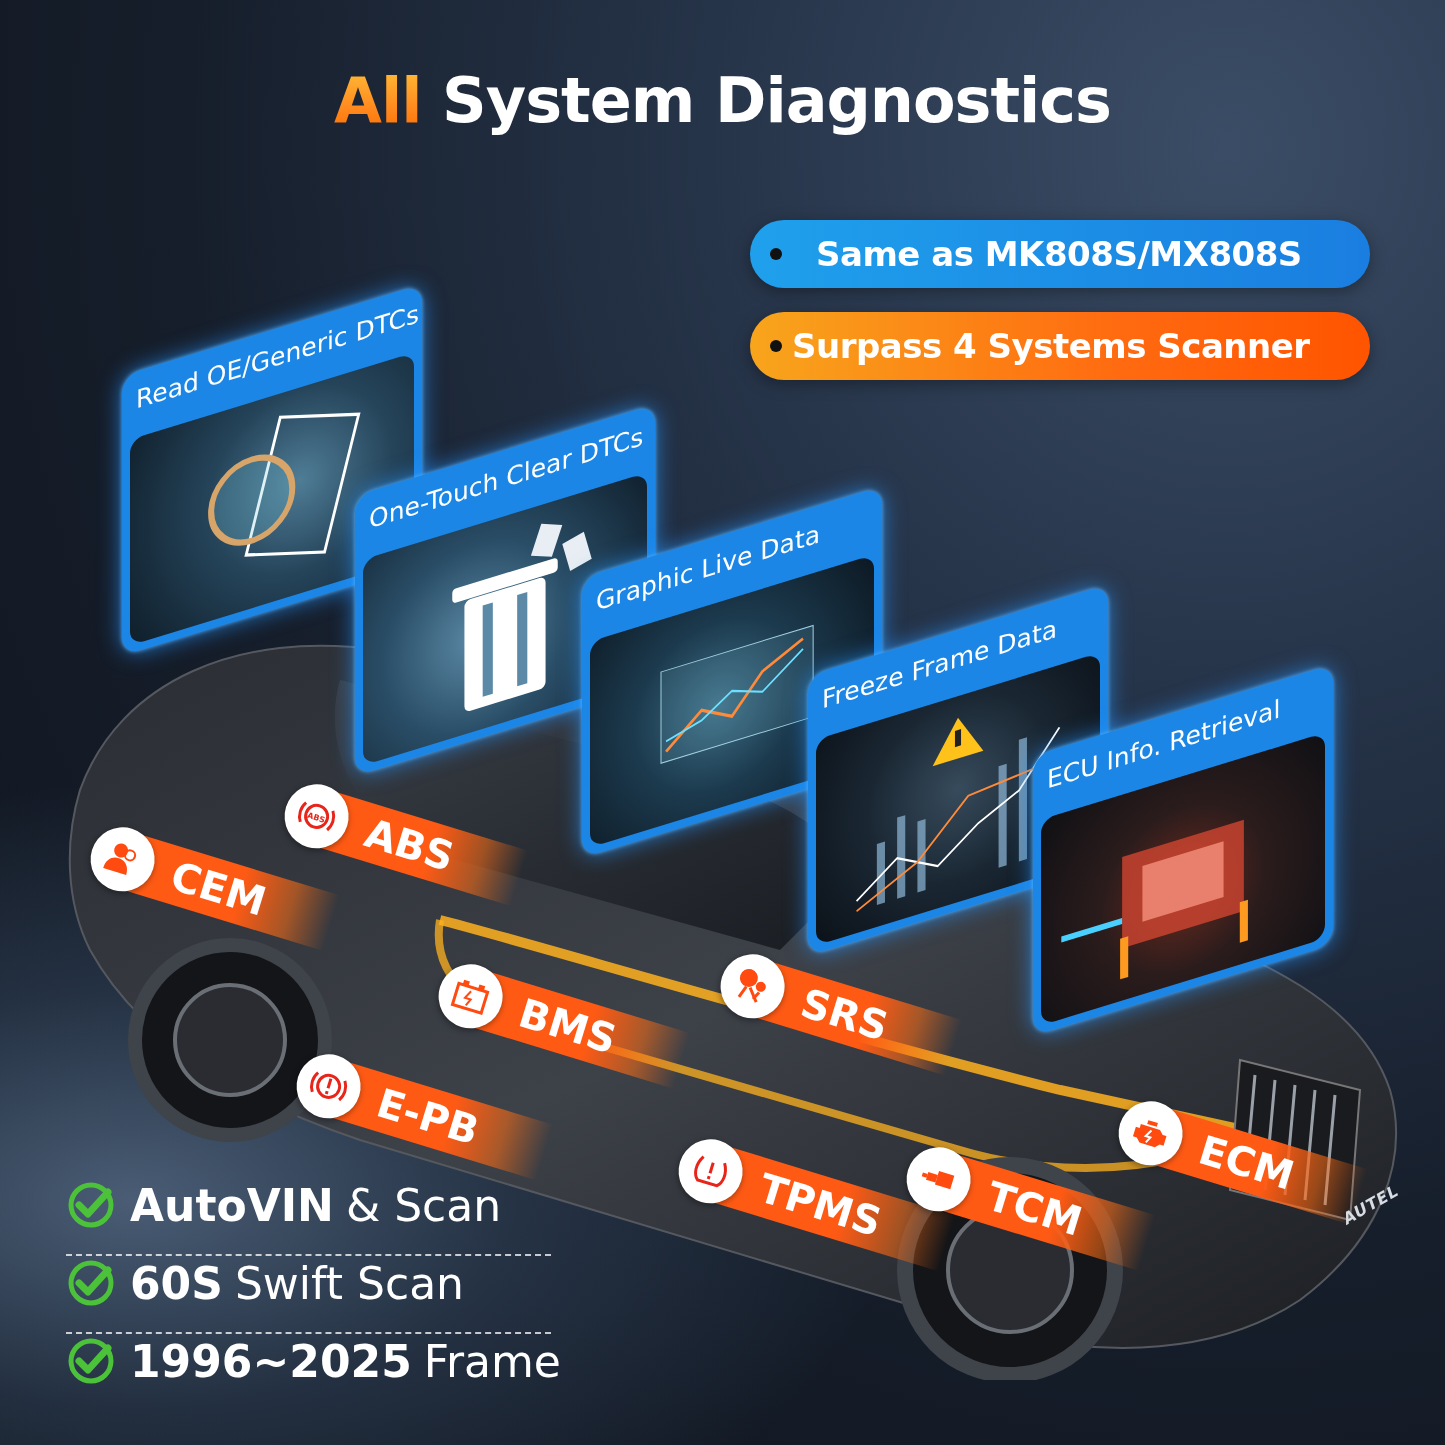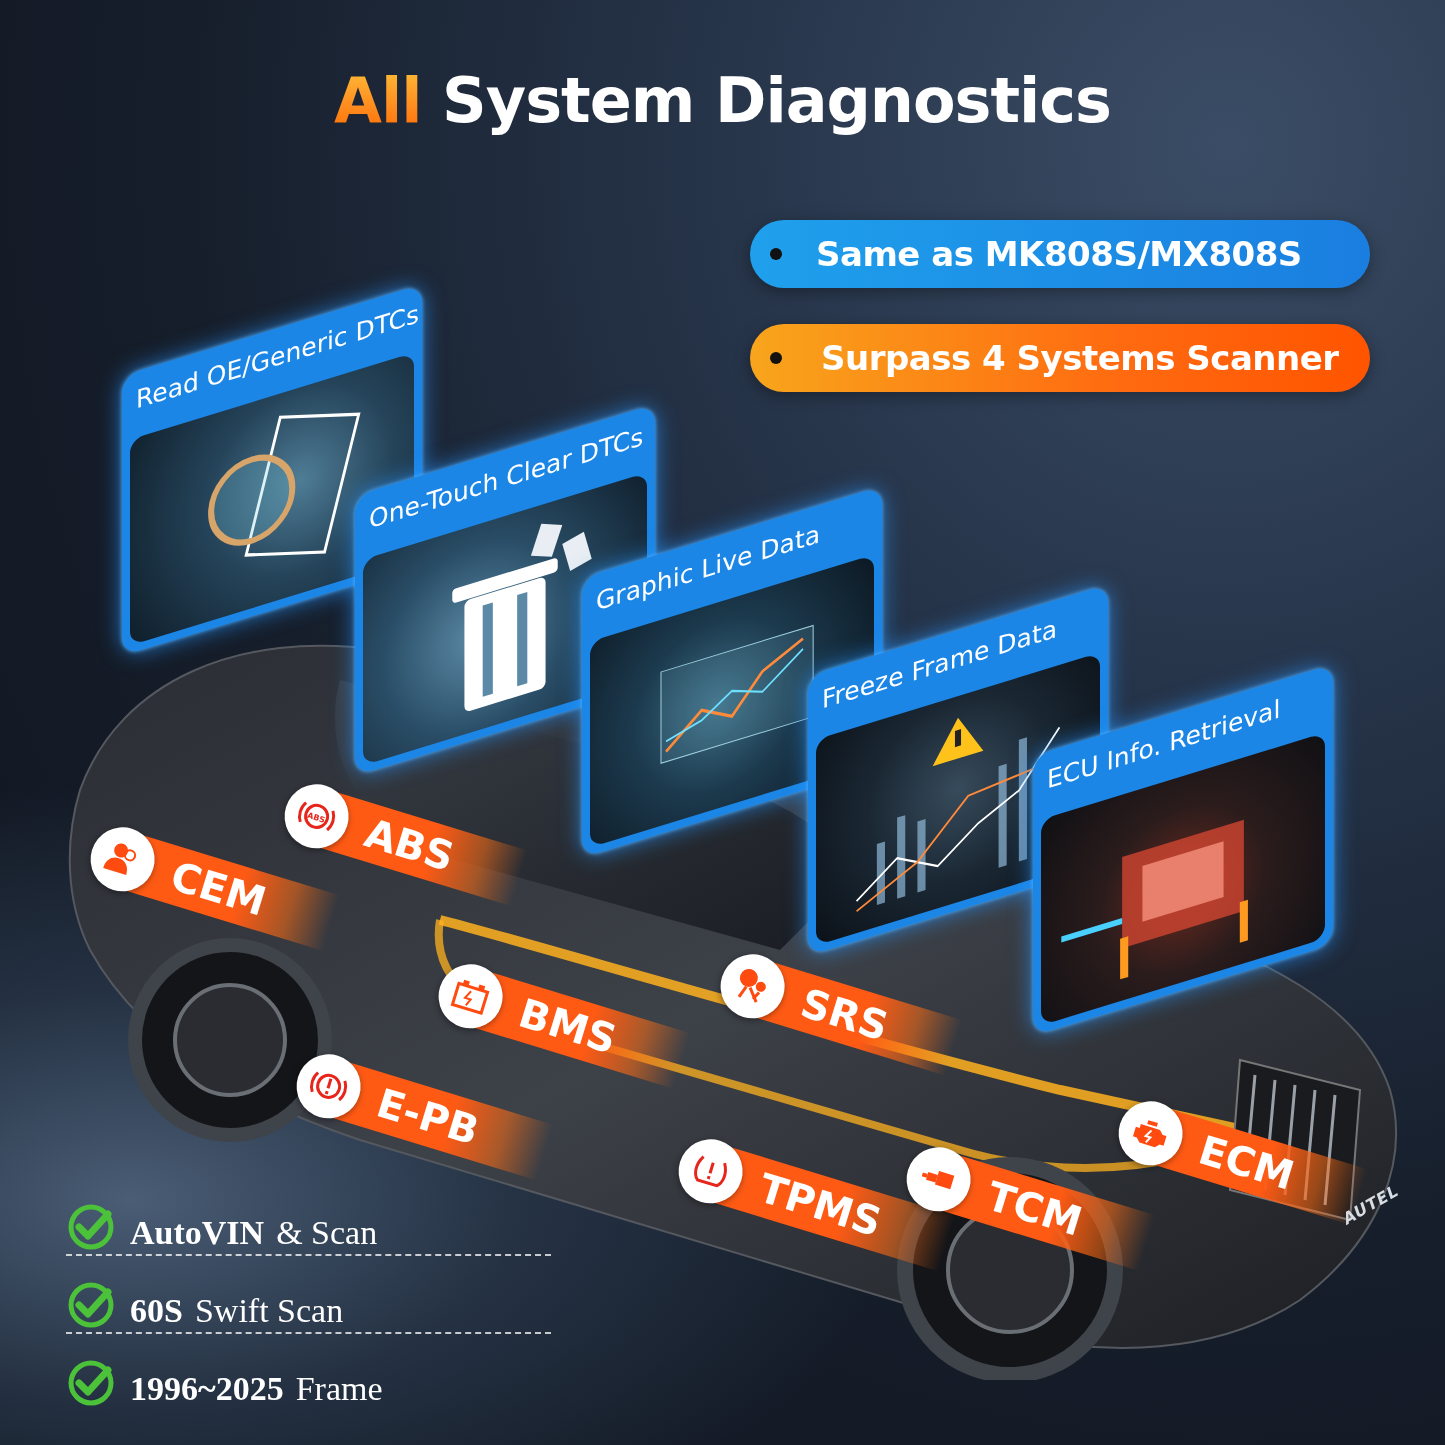--- a/index.html
+++ b/index.html
@@ -28,21 +28,21 @@
 
   
   .pill {
     position: absolute; right: 75px; width: 620px; height: 68px; border-radius: 34px;
     display: flex; align-items: center; padding-left: 20px;
     font-weight: 700; font-size: 34px; color: #fff; letter-spacing: -0.5px;
     box-shadow: 0 4px 16px rgba(0,0,0,0.35);
   }
   .pill .dot { width: 12px; height: 12px; border-radius: 50%; background: #111; margin-right: 10px; flex: none; }
   .pill-blue { top: 220px; background: linear-gradient(90deg, #1fa0ec 0%, #1a7ee0 100%); gap: 24px; }
-  .pill-orange { top: 324px; background: linear-gradient(90deg, #f8a51c 0%, #ff6a10 60%, #ff5400 100%); gap: 29px; }
+  .pill-orange { top: 312px; background: linear-gradient(90deg, #f8a51c 0%, #ff6a10 60%, #ff5400 100%); }
 
   
   .card {
     position: absolute; width: 300px; height: 280px;
     transform: skewY(-17deg);
     border-radius: 18px;
     background: #1b86e6;
     box-shadow: 0 0 22px rgba(40,150,255,0.75), 0 0 4px rgba(120,200,255,0.9);
     overflow: hidden;
   }
@@ -94,22 +94,22 @@
   .tag-bms { left: 440px; top: 955px; }
   .tag-srs { left: 722px; top: 945px; }
   .tag-epb { left: 298px; top: 1045px; }
   .tag-tpms { left: 680px; top: 1130px; }
   .tag-tcm { left: 908px; top: 1138px; }
   .tag-ecm { left: 1120px; top: 1092px; }
 
   
   .checklist { position: absolute; left: 66px; top: 1180px; width: 485px; }
   .check-item {
-    display: flex; align-items: flex-end; height: 72px;
-    font-size: 34px; color: #fff; font-weight: 400; font-family: Liberation Serif, serif;
+    display: flex; align-items: flex-start; height: 72px;
+    font-size: 44px; color: #fff; font-weight: 400;
   }
   .check-item .strong { font-weight: 700; margin-right: 12px; }
   .check-icon { width: 50px; height: 50px; margin-right: 14px; flex: none; }
   .divider { border-top: 2px dashed rgba(255,255,255,0.75); margin: 2px 0; }
 
   .brand {
     position: absolute; left: 1340px; top: 1195px; transform: rotate(-30deg);
     font-size: 16px; font-style: italic; font-weight: 700; color: #d8dde4; letter-spacing: 1px;
   }
 </style>

